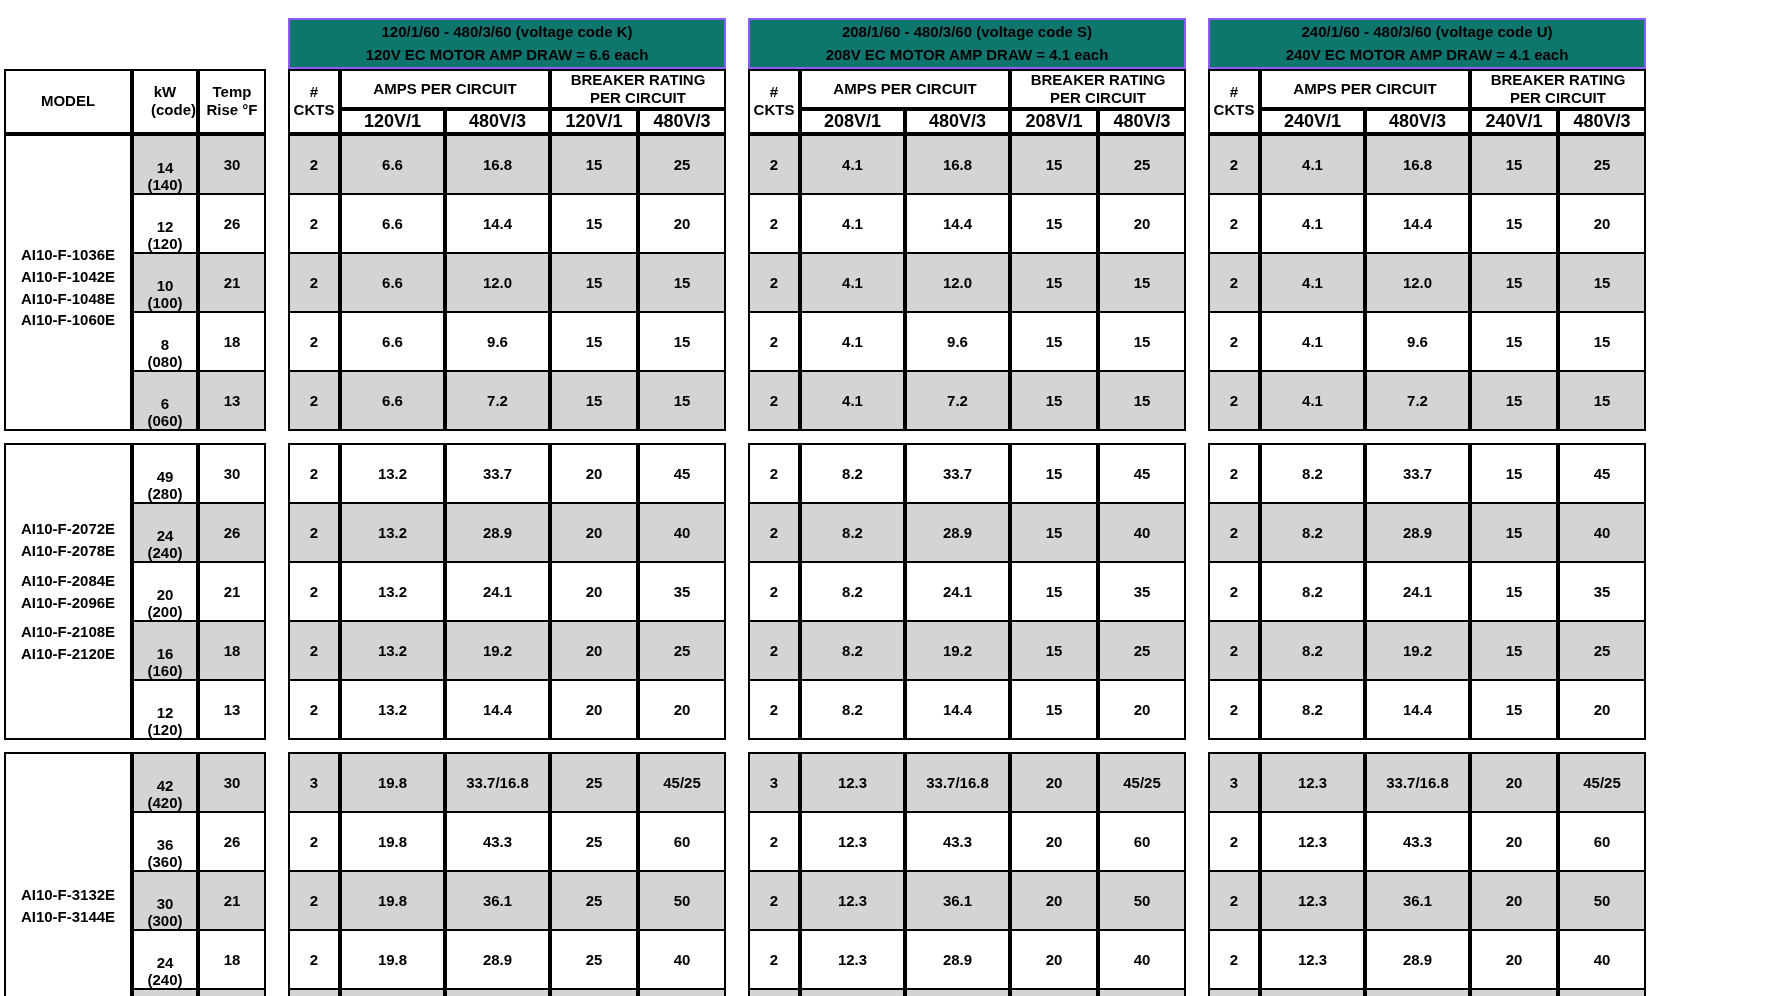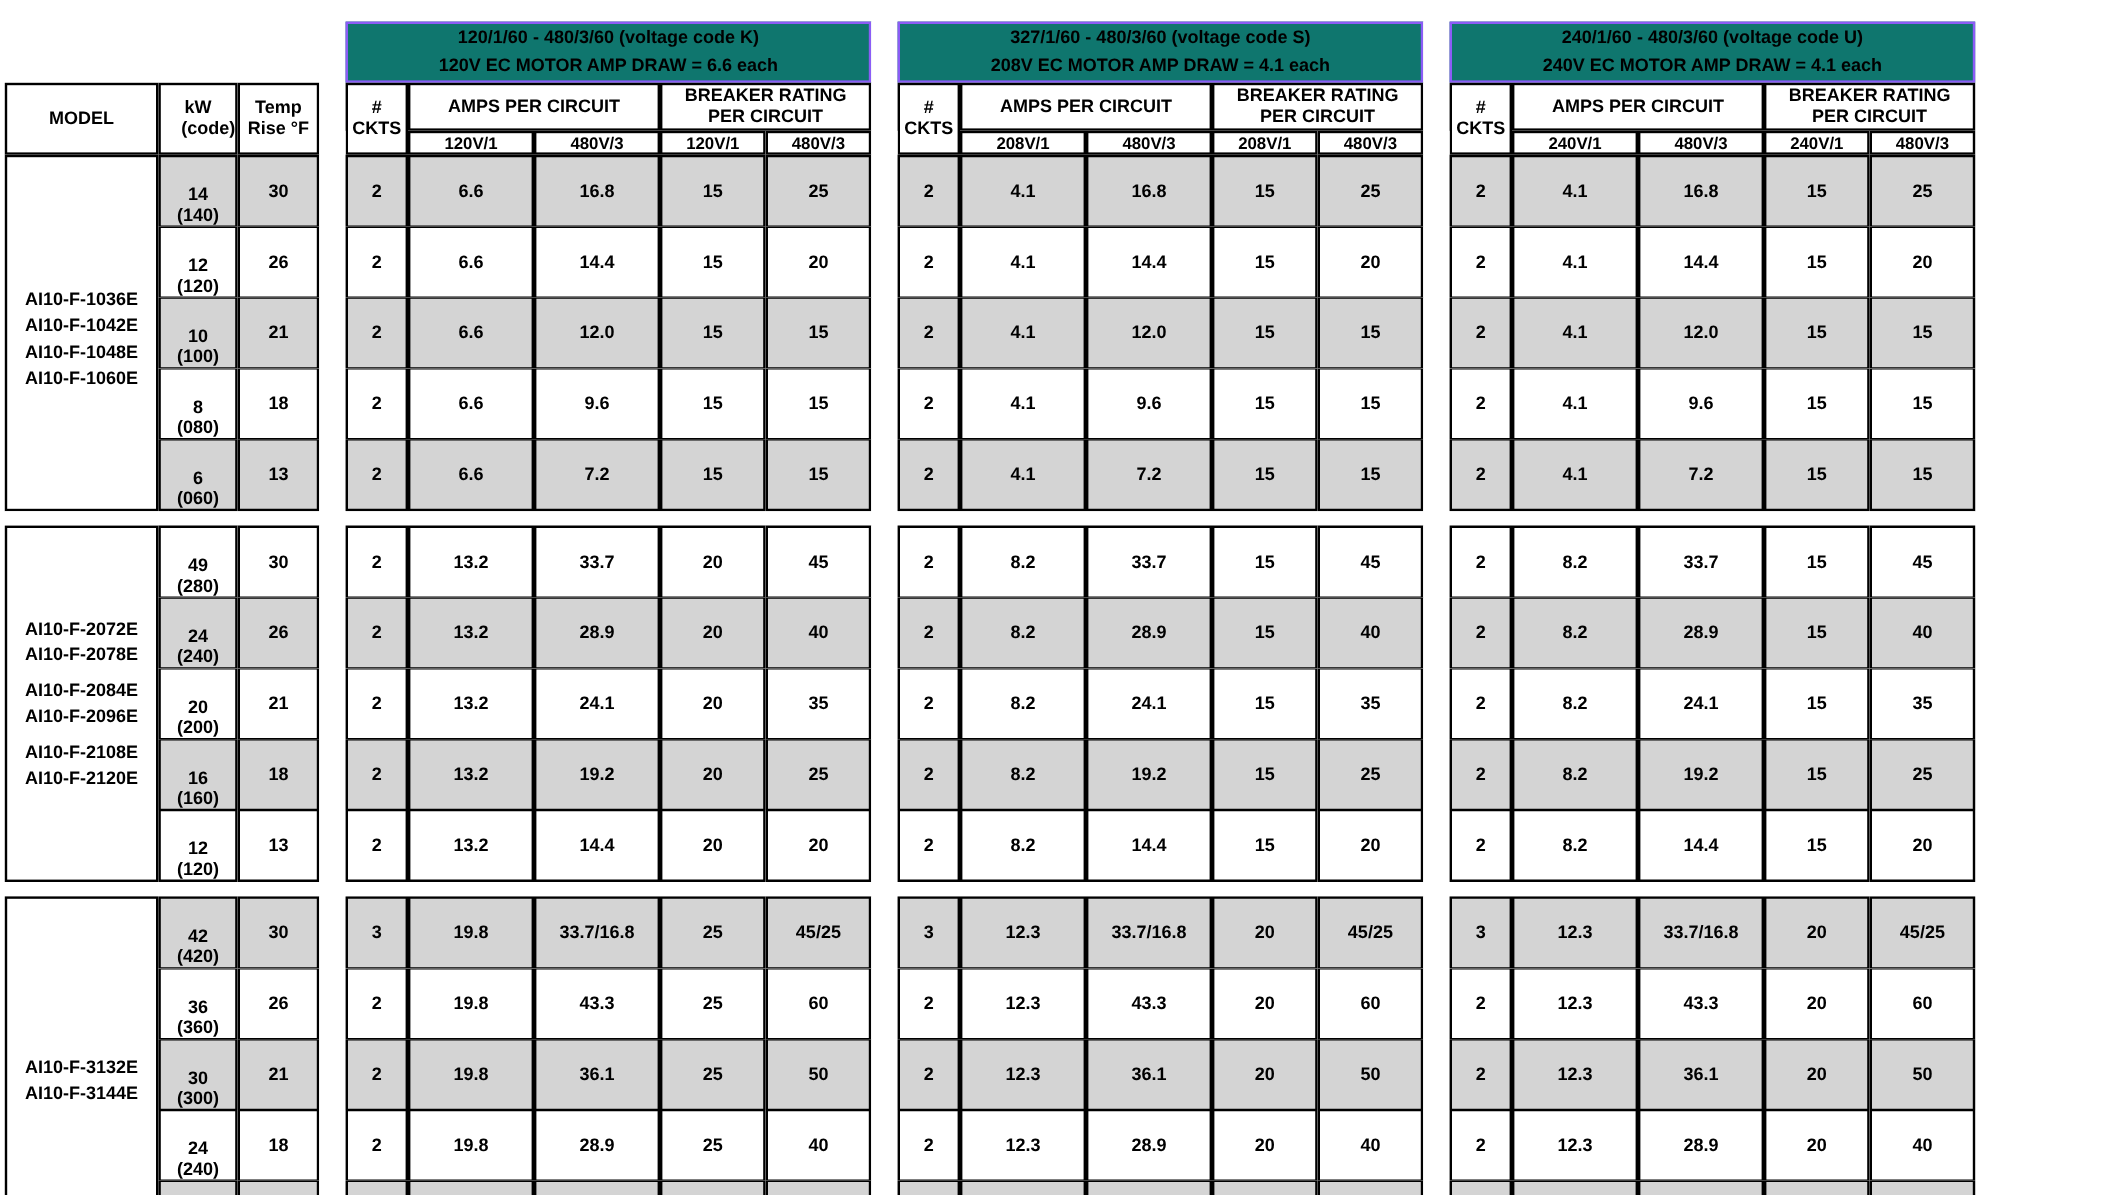--- a/index.html
+++ b/index.html
@@ -55,21 +55,21 @@
   .grp-title .l1 { display:block; }
   .grp-title .l2 { display:block; }
 
   .hdr {
     border: 2px solid #000;
     background: #ffffff;
     font-size: 15px;
     line-height: 1.2;
     padding: 3px 2px;
   }
-  .hdr.small { font-size: 14px; }
+  .hdr.small { font-size: 18px; }
 
   .cell {
     border-left: 2px solid #000;
     border-right: 2px solid #000;
     border-top: 1px solid #000;
     border-bottom: 1px solid #000;
     height: 45px;
     font-size: 15px;
   }
   .cell.topline { border-top: 2px solid #000; }
@@ -129,21 +129,21 @@
     <tbody id="table-body">
         <tr>
           <td class="nb" colspan="3"></td>
           <td class="gap-col"></td>
           <td class="grp-title" colspan="5" rowspan="1">
             <span class="l1">120/1/60 - 480/3/60 (voltage code K)</span>
             <span class="l2">120V EC MOTOR AMP DRAW = 6.6 each</span>
           </td>
           <td class="gap-col"></td>
           <td class="grp-title" colspan="5" rowspan="1">
-            <span class="l1">327/1/60 - 480/3/60 (voltage code S)</span>
+            <span class="l1">208/1/60 - 480/3/60 (voltage code S)</span>
             <span class="l2">208V EC MOTOR AMP DRAW = 4.1 each</span>
           </td>
           <td class="gap-col"></td>
           <td class="grp-title" colspan="5" rowspan="1">
             <span class="l1">240/1/60 - 480/3/60 (voltage code U)</span>
             <span class="l2">240V EC MOTOR AMP DRAW = 4.1 each</span>
           </td>
         </tr>
         <tr>
           <td class="hdr" rowspan="2" colspan="1">

